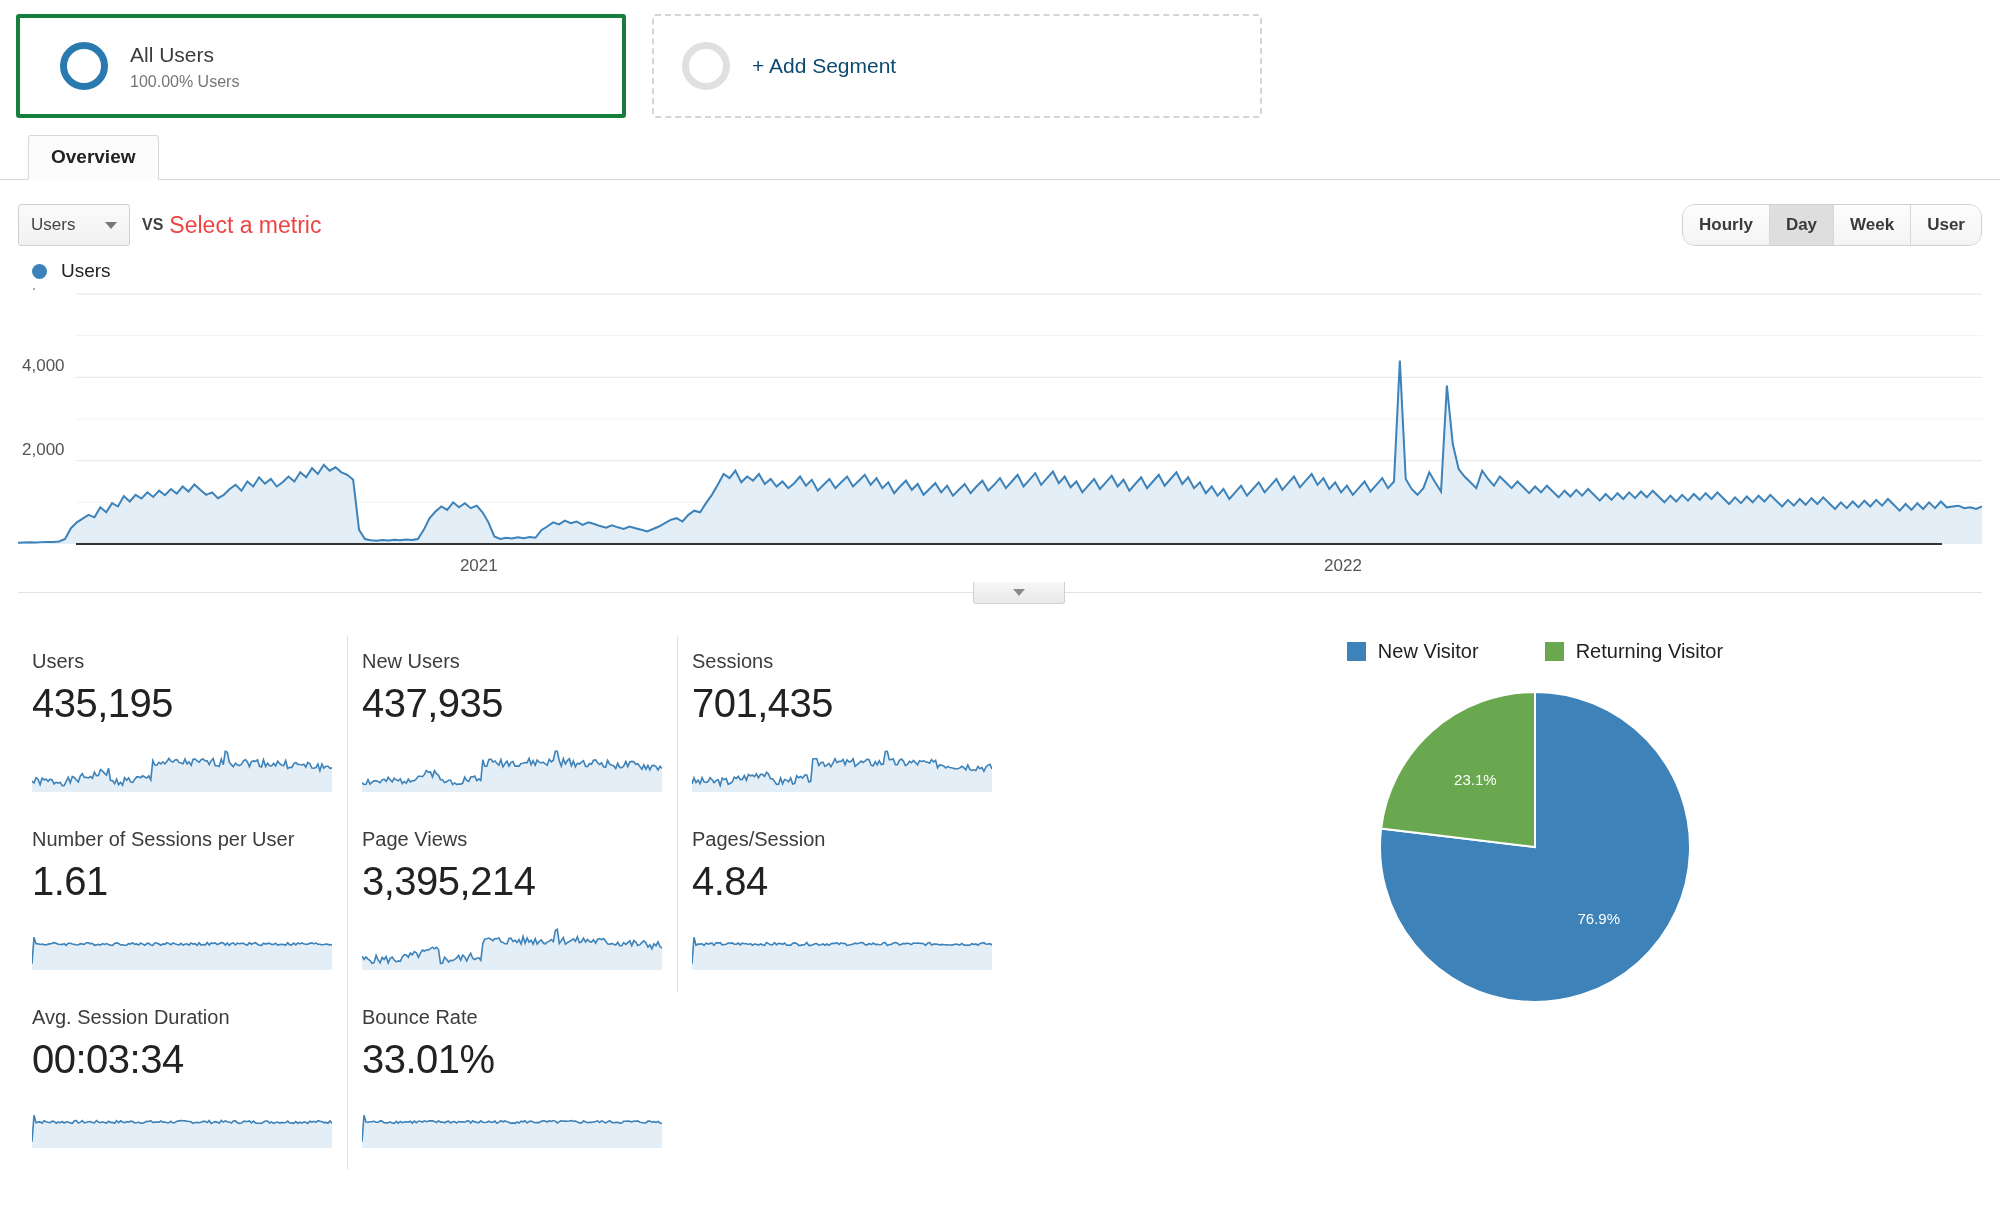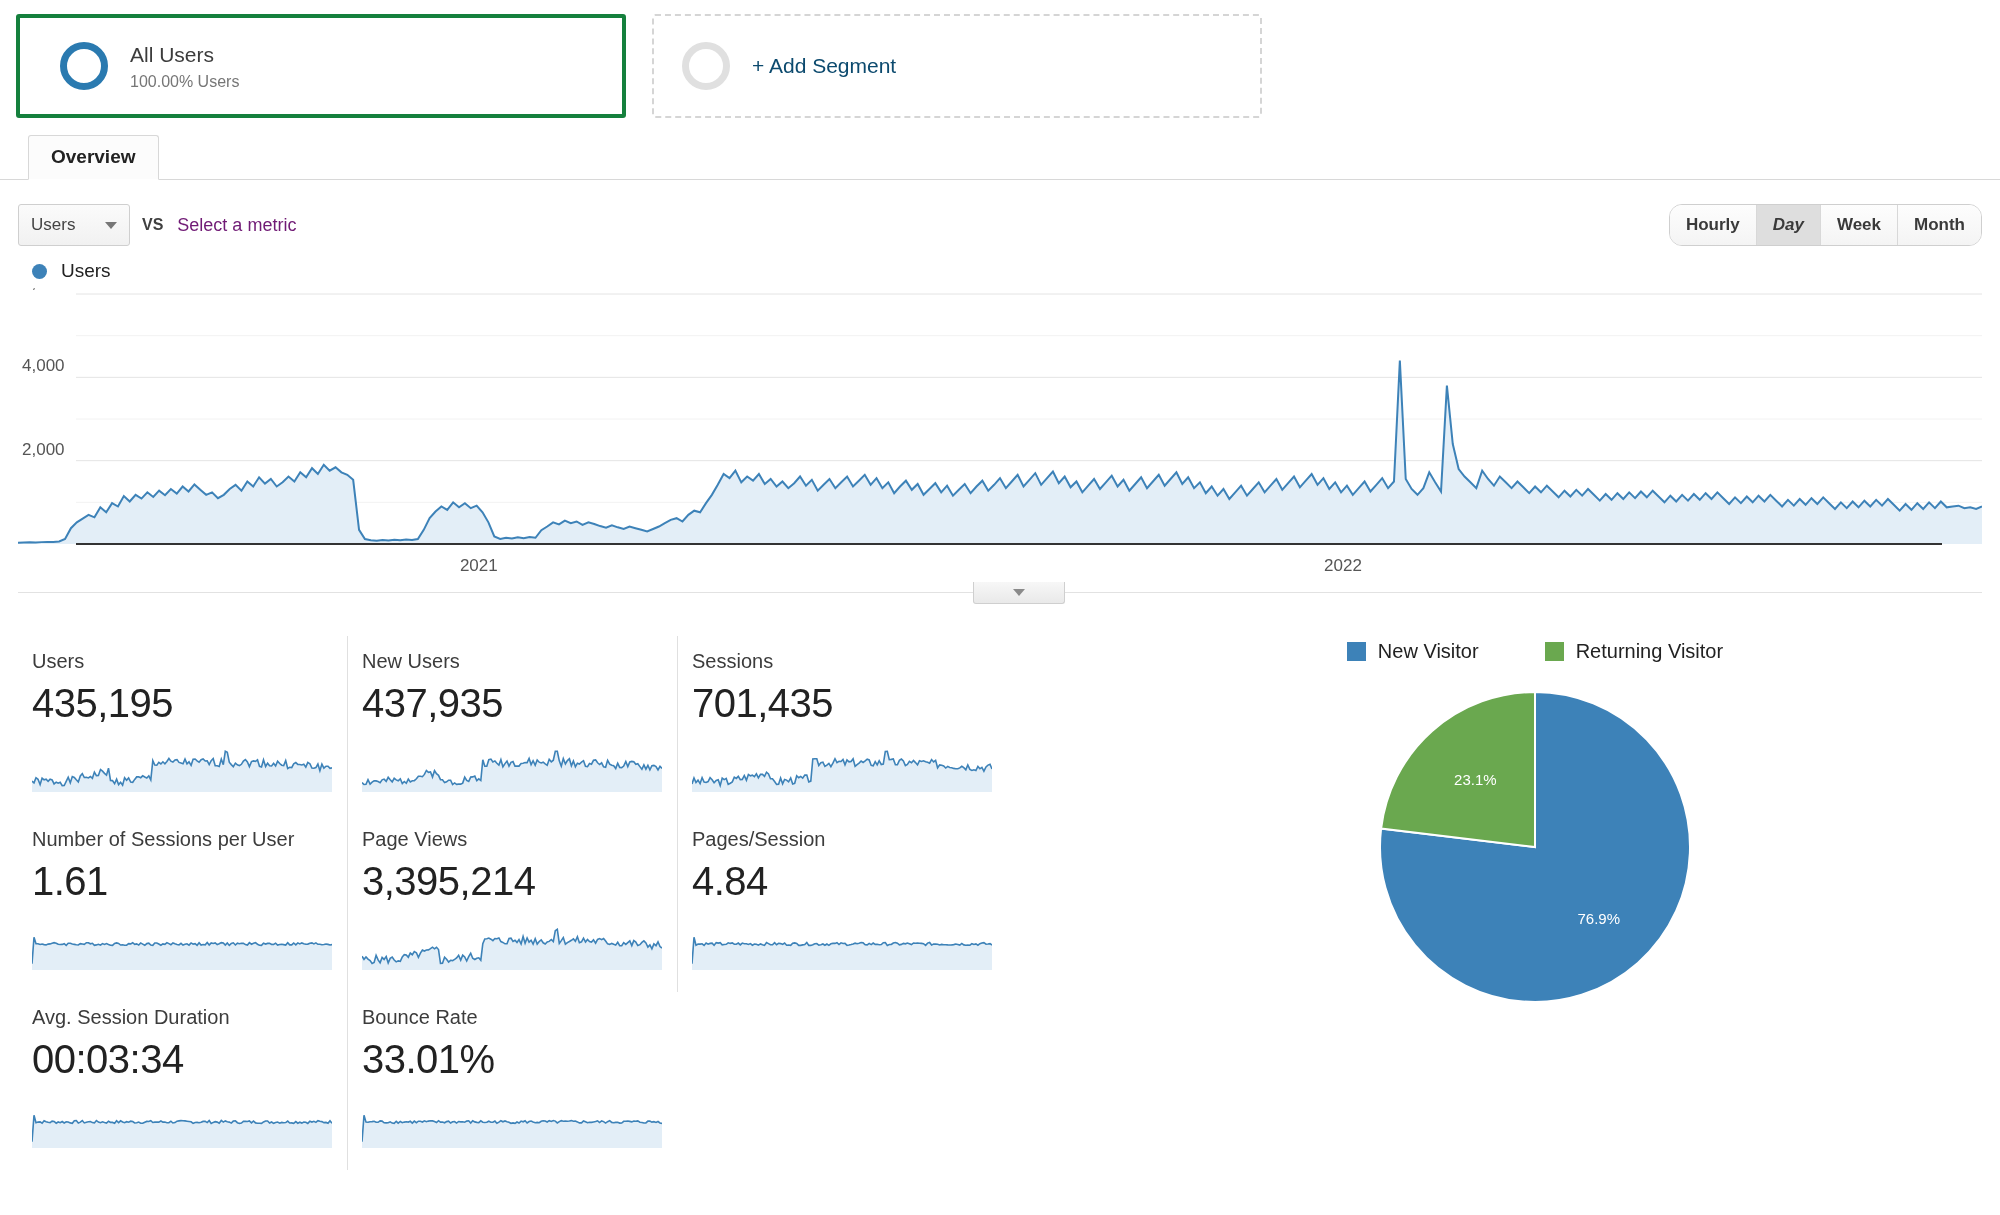--- a/index.html
+++ b/index.html
@@ -54,30 +54,30 @@
   }
   .metric-select {
     display: flex; align-items: center; justify-content: space-between;
     width: 112px; height: 42px; padding: 0 12px;
     border: 1px solid #cfcfcf; border-radius: 3px;
     background: linear-gradient(#fbfbfb,#f1f1f1);
     font-size: 17px; color: #444;
   }
   .caret { width:0;height:0;border-left:6px solid transparent;border-right:6px solid transparent;border-top:7px solid #777; }
   .vs-label { margin-left: 12px; font-size: 16px; font-weight: bold; color: #404040; }
-  .select-metric-link { margin-left: 14px; font-size: 18px; color: #701a75; }
+  .select-metric-link { margin-left: 6px; font-size: 23px; color: #ef4444; }
   .gran-group { margin-left: auto; display: flex; border: 1px solid #cfcfcf; border-radius: 13px; overflow: hidden; }
   .gran {
     padding: 0 16px; height: 40px; line-height: 40px;
     font-size: 17px; font-weight: bold; color: #3a3a3a;
     background: linear-gradient(#fdfdfd,#f4f4f4);
     border-right: 1px solid #d8d8d8;
   }
   .gran:last-child { border-right: none; }
-  .gran.active { background: #dedede; font-style: italic; }
+  .gran.active { background: #dedede; }
 
   
   .chart-wrap { position: relative; padding: 0 18px; }
   .chart-legend { display: flex; align-items: center; gap: 14px; padding: 10px 0 6px 14px; }
   .legend-dot { width: 15px; height: 15px; border-radius: 50%; background: #3d82b8; }
   .legend-label { font-size: 19px; color: #222; }
   .chart-svg { display: block; width: 1964px; height: 260px; }
   .axis-x { display: flex; height: 44px; position: relative; }
   .xtick { position: absolute; font-size: 17px; color: #555; top: 8px; }
   .handle-bar { position: relative; height: 22px; border-top: 1px solid #e2e2e2; }
@@ -141,21 +141,21 @@
     <div class="metric-select">
       <span>Users</span>
       <span class="caret"></span>
     </div>
     <span class="vs-label">VS</span>
     <span class="select-metric-link">Select a metric</span>
     <div class="gran-group">
       <div class="gran">Hourly</div>
       <div class="gran active">Day</div>
       <div class="gran">Week</div>
-      <div class="gran">Month</div>
+      <div class="gran">User</div>
     </div>
   </div>
 
   <div class="chart-wrap">
     <div class="chart-legend">
       <span class="legend-dot"></span>
       <span class="legend-label">Users</span>
     </div>
     <svg class="chart-svg" id="main-chart" viewBox="0 0 1964 260" preserveAspectRatio="none">
         <line x1="58" x2="1964" y1="214.33333333333334" y2="214.33333333333334" stroke="#f2f2f2" stroke-width="1"></line>

